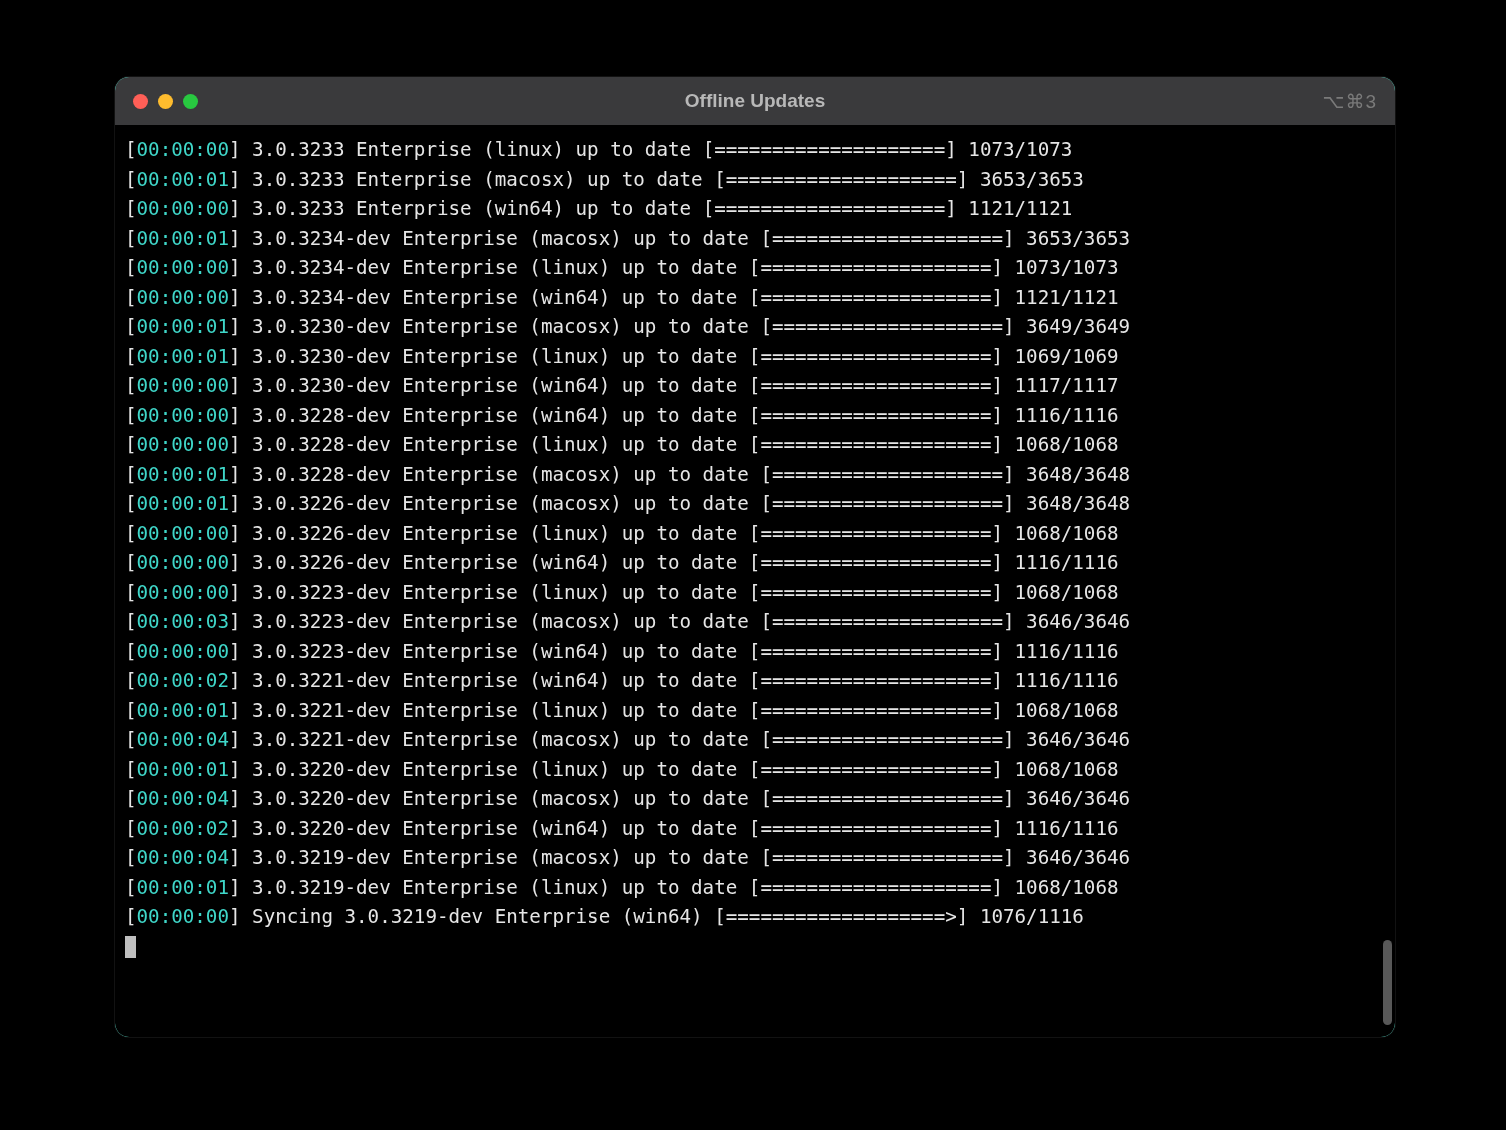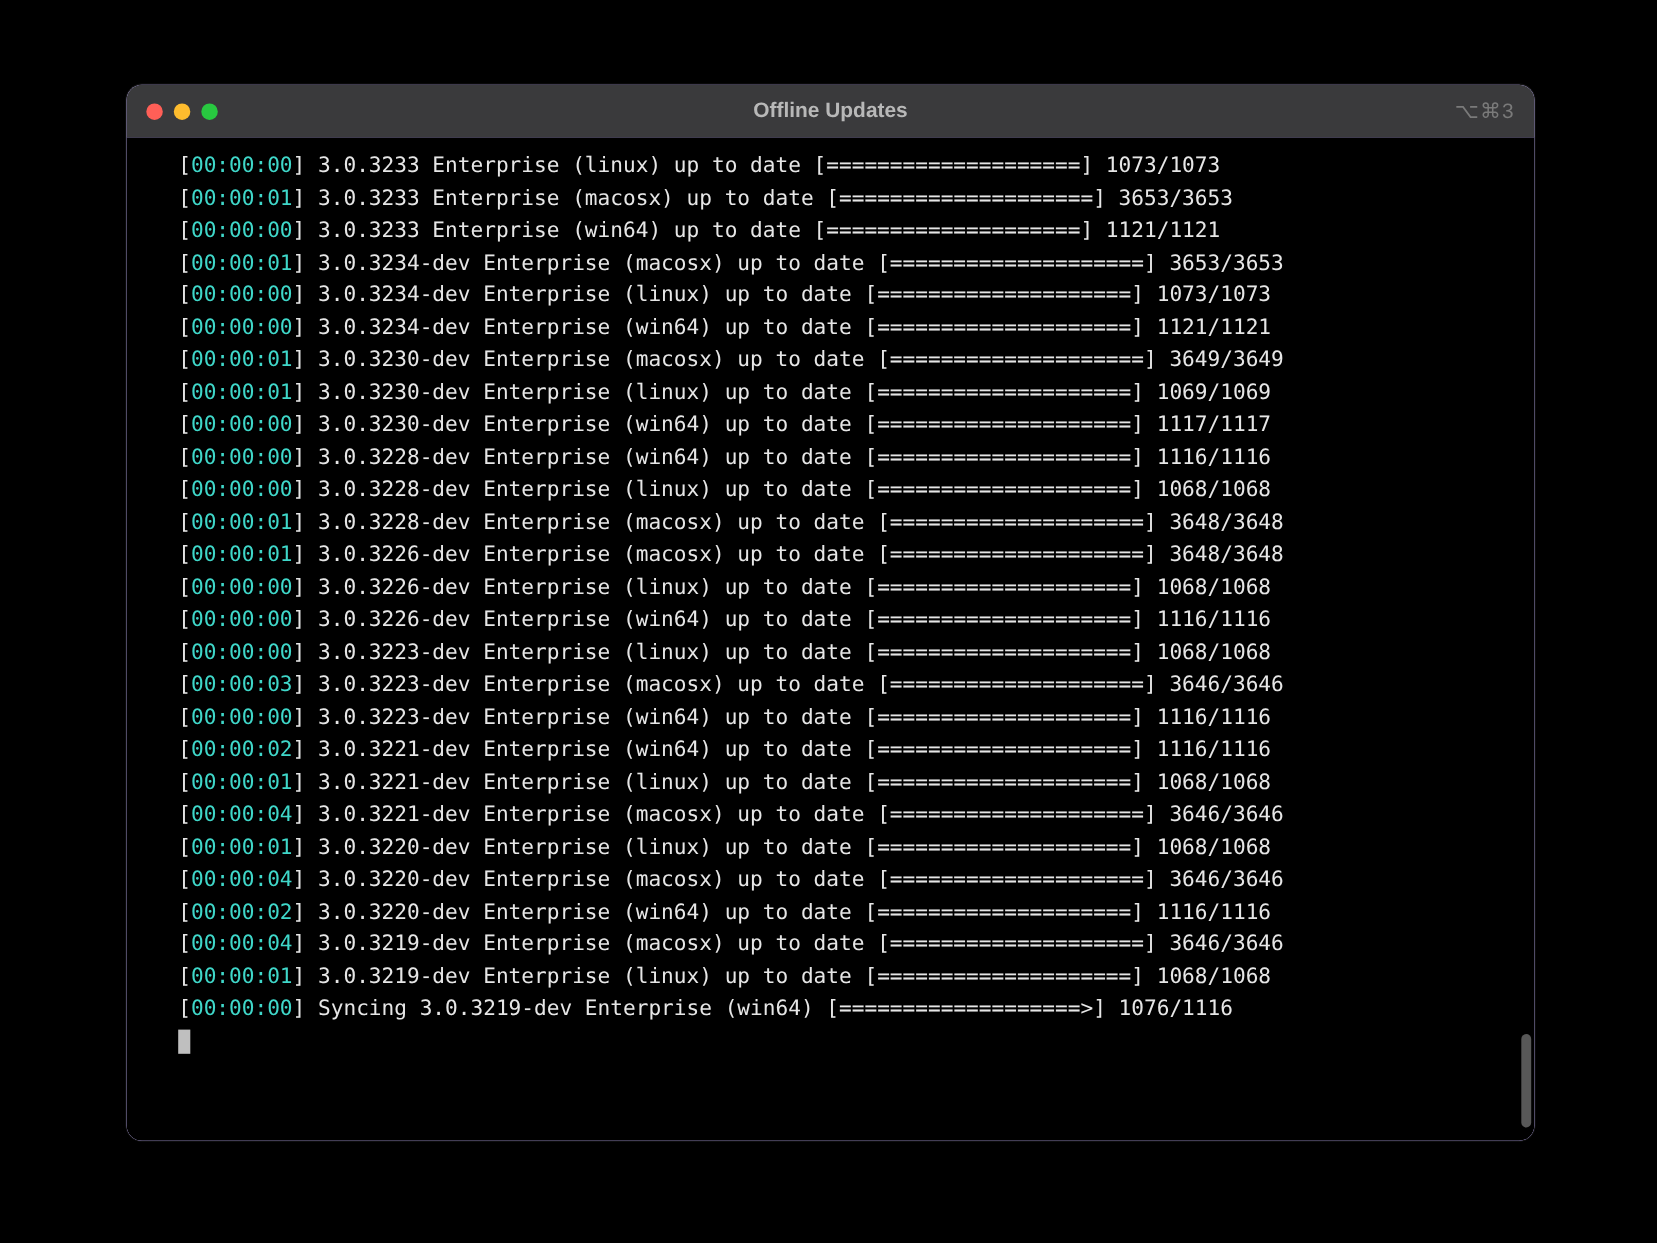--- a/index.html
+++ b/index.html
@@ -11,21 +11,21 @@
     align-items: flex-start;
     justify-content: flex-start;
     font-family: ui-monospace, "SF Mono", Menlo, Monaco, Consolas, monospace;
   }
   .window {
     position: absolute;
     left: 115px;
     top: 77px;
     width: 1280px;
     height: 960px;
-    background: #c4b5fd;
+    background: #5eead4;
     border-radius: 14px;
     overflow: hidden;
     box-shadow: 0 0 0 1px rgba(255,255,255,0.07);
     display: flex;
     flex-direction: column;
   }
   .titlebar {
     height: 48px;
     background: #3a3a3c;
     display: flex;
@@ -75,21 +75,21 @@
     border-bottom-left-radius: 14px;
     border-bottom-right-radius: 14px;
     overflow: hidden;
   }
   .lines {
     font-size: 19.2px;
     line-height: 29.5px;
     white-space: pre;
     color: #e6e6e6;
   }
-  .row { display: block; margin-left: 37px; }
+  .row { display: block; }
   .br  { color: #e6e6e6; }   
   .ts  { color: #3fd7c9; }   
   .ver { color: #e6e6e6; }
   .prog{ color: #e6e6e6; }
   .cursor {
     display: inline-block;
     width: 11px;
     height: 22px;
     background: #bfbfbf;
     vertical-align: text-bottom;

